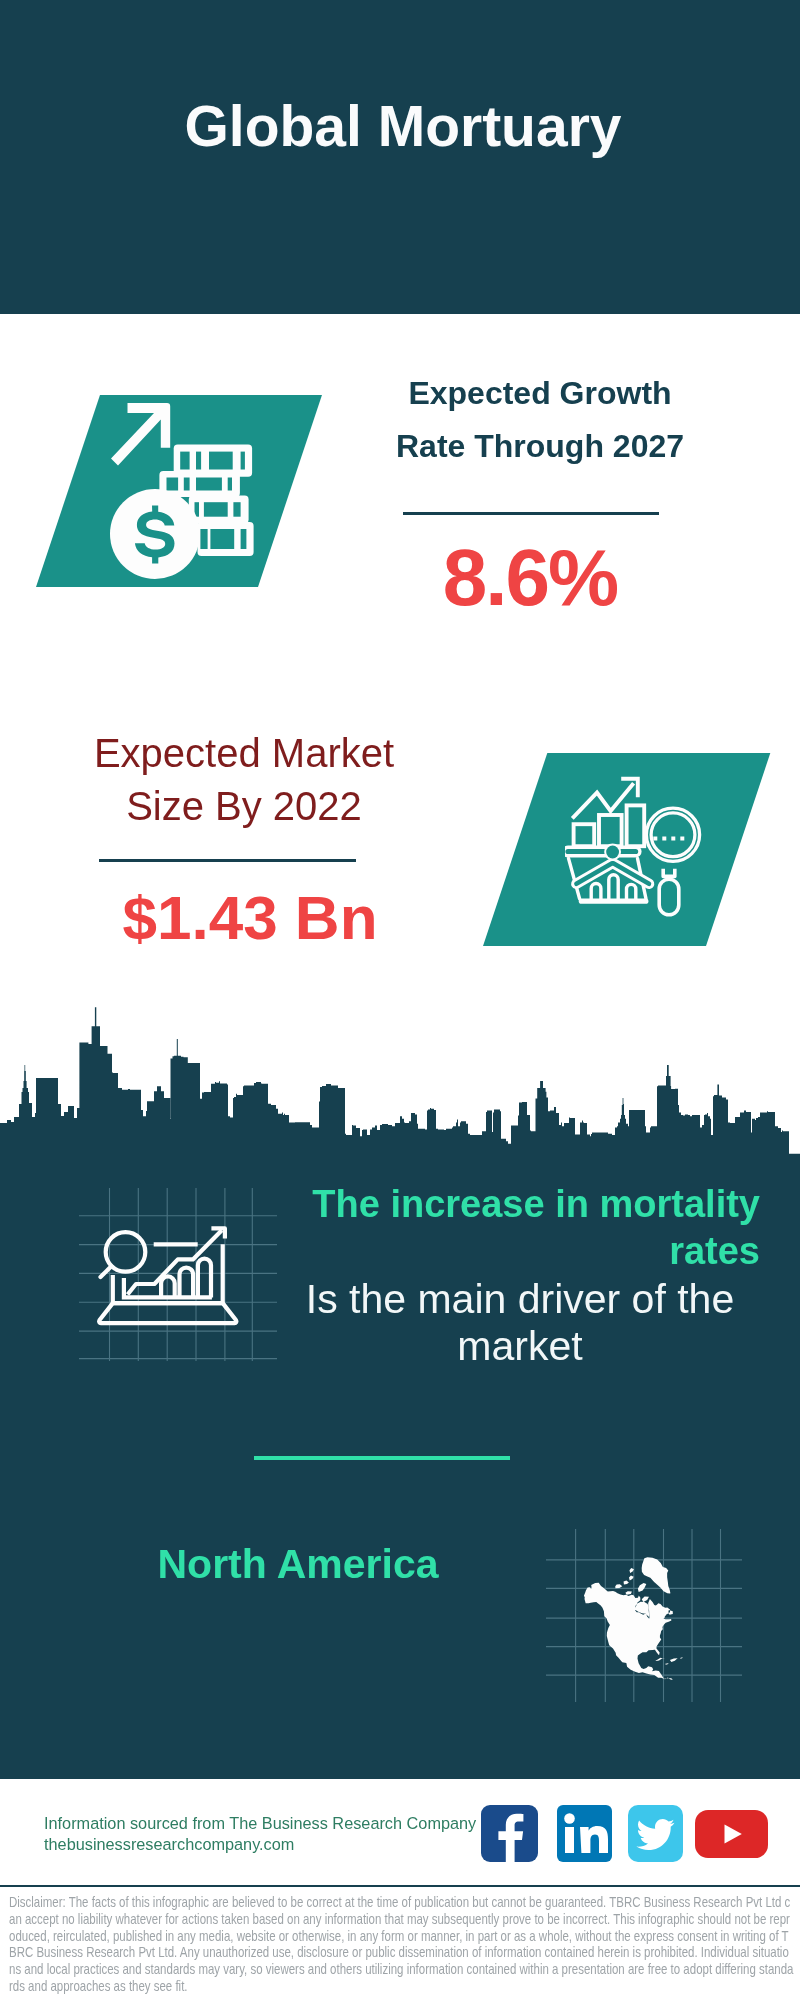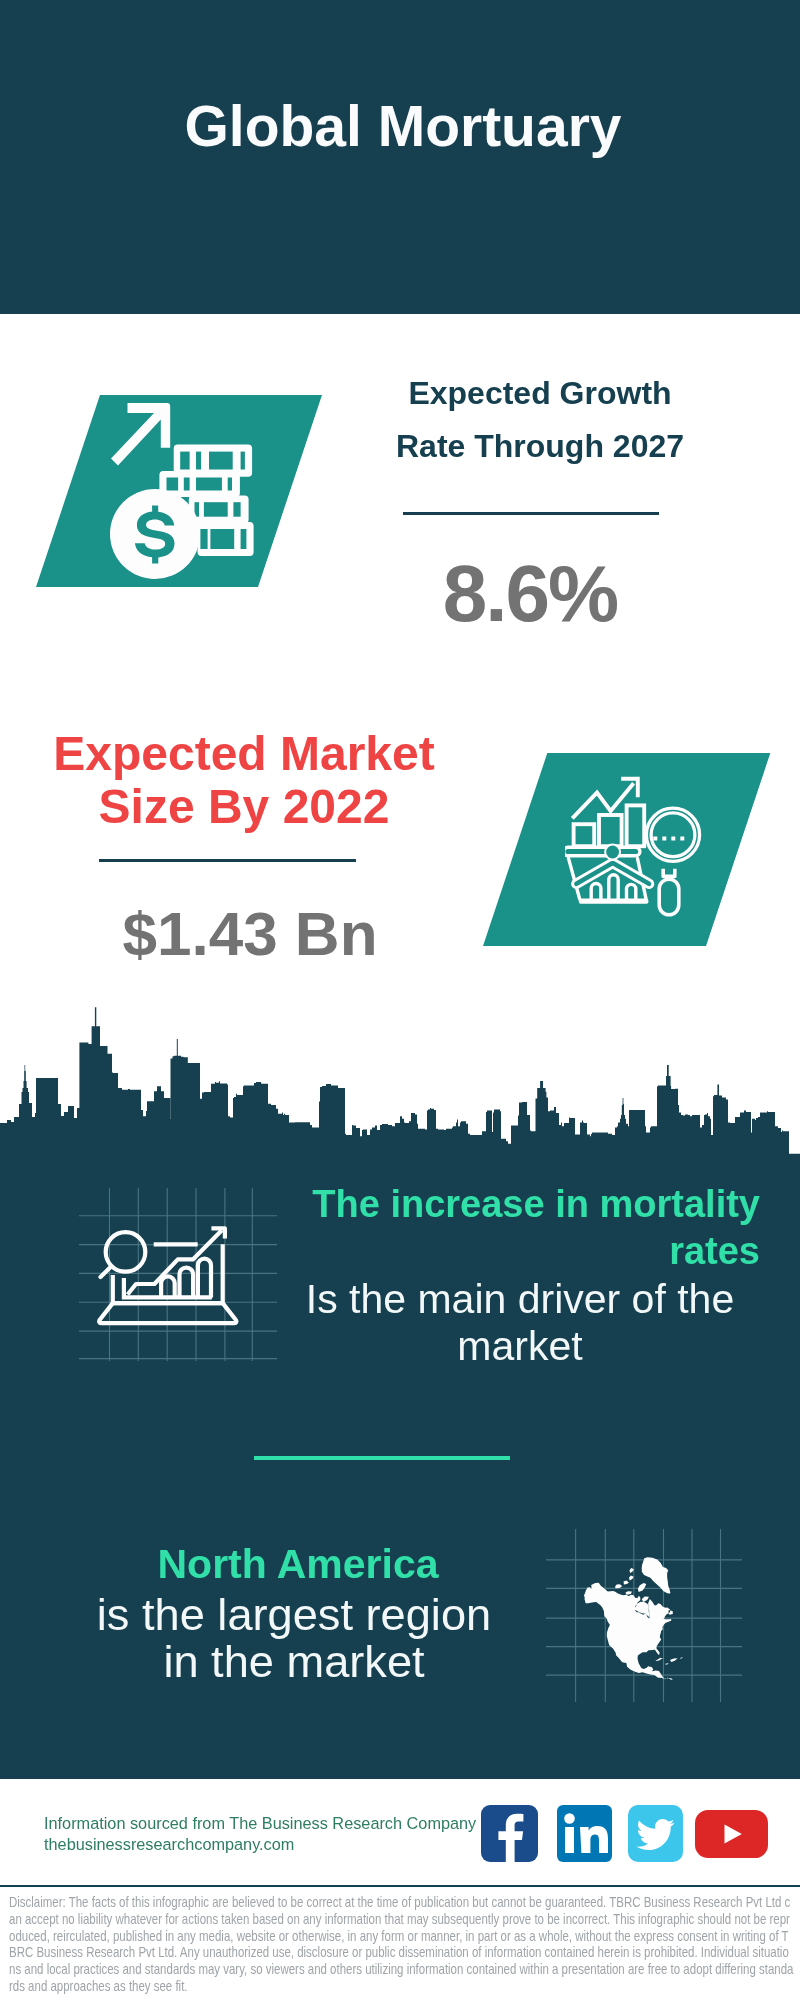--- a/index.html
+++ b/index.html
@@ -7,26 +7,26 @@
   .page{position:relative;width:800px;height:2000px;overflow:hidden;padding-left:20px;}
   .header{position:absolute;left:0;top:0;width:800px;height:314px;background:#16404f;}
   .ttl{position:absolute;left:3px;width:800px;text-align:center;color:#fafbfc;font-size:57px;line-height:63.2px;font-weight:bold;}
   .ttl1{top:95px;}
   
   .para{position:absolute;background:#1a9189;transform:skewX(-18.43deg);transform-origin:bottom left;}
   .para1{left:36px;top:395px;width:222px;height:192px;}
   .b1txt{position:absolute;left:340px;top:367px;width:400px;text-align:center;color:#16404f;font-size:32px;line-height:52.5px;font-weight:bold;}
   .rule{position:absolute;background:#16404f;height:3px;}
   .rule1{left:403px;top:511.5px;width:256px;}
-  .bignum{position:absolute;color:#737373;font-weight:bold;margin-top:16px;}
+  .bignum{position:absolute;color:#ef4444;font-weight:bold;}
   .bn1{left:330px;top:530px;width:400px;text-align:center;font-size:80px;line-height:96px;letter-spacing:-2px;}
   .icon1{position:absolute;left:110px;top:400px;width:165px;height:190px;}
   
   .para2{left:483px;top:753px;width:223px;height:193px;}
-  .b2txt{position:absolute;left:44px;top:726.5px;width:400px;text-align:center;color:#ef4444;font-size:48px;line-height:53.5px;font-weight:bold;}
+  .b2txt{position:absolute;left:44px;top:726.5px;width:400px;text-align:center;color:#7f1d1d;font-size:40px;line-height:53.5px;font-weight:normal;}
   .rule2{left:99px;top:858.5px;width:257px;}
   .bn2{left:50px;top:881px;width:400px;text-align:center;font-size:62px;line-height:74px;}
   .icon2{position:absolute;left:565px;top:775px;width:150px;height:152px;}
   .icon2 .diagW{stroke:#fdfdfd;stroke-width:10.5;stroke-linecap:round;fill:none;}
   .icon2 .diagT{stroke:#1a9189;stroke-width:4.5;stroke-linecap:round;fill:none;}
   
   .darkpanel{position:absolute;left:0;top:1160px;width:800px;height:619px;background:#16404f;}
   .skyline{position:absolute;left:0;top:1000px;width:800px;height:180px;display:block;}
   .grid2,.namap{position:absolute;left:0;top:0;width:800px;height:2000px;}
   .grid1{position:absolute;left:0;top:0;width:800px;height:2000px;}
@@ -191,21 +191,20 @@
         <line x1="546" y1="1618.1" x2="742" y2="1618.1"></line>
         <line x1="546" y1="1646.6" x2="742" y2="1646.6"></line>
         <line x1="546" y1="1675.1" x2="742" y2="1675.1"></line>
       </g>
     </svg>
   <svg class="namap" viewBox="0 0 800 2000">
       <path fill="#fdfdfd" fill-rule="evenodd" d="M587.65,1587.54 L589.98,1587.21 L591.15,1589.03 L591.54,1587.28 L591.19,1584.97 L595.23,1582.94 L598.74,1582.85 L601.01,1585.93 L603.39,1587.84 L605.34,1589.41 L607.8,1591.59 L610.44,1591.32 L613.03,1590.91 L615.29,1591.75 L617.48,1593.36 L620.43,1594.58 L623.51,1595.3 L626.02,1594.65 L628.57,1596.12 L631.64,1594.87 L633.57,1595.15 L635.29,1597.97 L637.96,1597.82 L638.83,1595.58 L640.36,1597.8 L640.26,1600.35 L638.71,1601.51 L637.46,1602.57 L636.42,1605.17 L635.27,1607.72 L635.23,1610.38 L636.7,1612.18 L638.8,1612.31 L641.18,1613.7 L643.16,1614.82 L644.72,1613.99 L646,1613.81 L647.27,1616.86 L649.17,1618.63 L649.62,1616.96 L649.18,1613.99 L649.1,1610.87 L648.56,1607.85 L648.21,1605.53 L648.19,1603.06 L648.83,1601.5 L649.85,1599.07 L652.71,1602.19 L654.27,1604.9 L655.79,1605.41 L657.13,1604.47 L658.37,1603.36 L660.49,1604 L662.86,1606.69 L665.45,1607.82 L667.34,1607.58 L669.25,1609.02 L670.02,1609.41 L669.97,1612.01 L668.7,1613.59 L666.84,1614.11 L664.84,1616.45 L664.49,1617.92 L663.3,1618.8 L665.68,1619.27 L669,1619.21 L671.11,1618.88 L671.36,1620.38 L668.64,1621.82 L665.69,1622.78 L664.95,1623.6 L663.47,1625.35 L662.47,1627.01 L662.79,1629.2 L661.15,1630.92 L660.77,1633.04 L659.92,1635.62 L659.94,1637.42 L661.24,1639.4 L658.27,1643.68 L656.55,1646.43 L656.46,1648.4 L659.65,1652.61 L659.03,1655.22 L657.07,1653.04 L654.91,1649.86 L652.37,1650.05 L648.55,1650.14 L646.39,1652.17 L642.57,1652.21 L640.22,1653.7 L637.85,1655.42 L637.49,1658.39 L638.64,1663.15 L641.3,1668.11 L643.58,1669.04 L646.33,1668.02 L648.22,1666.34 L652,1667.16 L653.16,1669.24 L652.09,1671.33 L655.7,1670.57 L658.87,1671.09 L661.29,1674.48 L664.02,1678.69 L668.06,1678.37 L671.35,1678.19 L672.77,1679.95 L669.97,1679.14 L667.83,1677.6 L665,1679.25 L661.33,1677.74 L658.1,1677.7 L654.35,1674.98 L650.4,1674.48 L646.45,1673.56 L642.53,1672.24 L638.91,1672.95 L635.13,1671.74 L630.68,1669.7 L627.07,1666.78 L626.35,1663.07 L622.29,1662.28 L621,1660.77 L618.51,1657.72 L616.08,1655.36 L615.67,1652.71 L613,1648.54 L609.23,1645.14 L608.09,1641.34 L606.78,1636.02 L606.94,1632.41 L608.33,1627.99 L609.9,1624.9 L607.68,1621.49 L606.55,1618.22 L604.32,1616.13 L603.9,1611.34 L602.46,1607.7 L600.73,1605.46 L598.1,1603.6 L596.29,1601.96 L593.52,1602.36 L590.7,1602.64 L588.55,1603.19 L585.64,1603.25 L585.04,1601.09 L584.53,1598.92 L584.73,1597.2 L583.9,1595.67 L585.13,1592.69 L585.97,1590.34 L587.65,1587.54 Z M670.41,1593.13 L669.71,1589.65 L668.29,1586.01 L667.84,1581.97 L667.16,1577.18 L667.14,1573.06 L668.27,1570.57 L666.14,1568.01 L662.89,1567.03 L660.74,1563.1 L657.23,1559.48 L652.43,1557.76 L647.43,1557.35 L644.36,1558.22 L643.3,1561.37 L642.18,1564.47 L641.69,1567.97 L641.86,1571.85 L644.07,1574.98 L646.83,1576.27 L650.31,1577.85 L654.16,1581.98 L657.55,1585 L660.54,1587.68 L663.56,1591.16 L667.34,1593.14 L669.83,1593.39 Z M615.42,1588.14 L619.4,1587.88 L622.27,1586.3 L619.86,1584.17 L616.66,1584.62 L615.25,1586.24 Z M623.93,1584.5 L626.97,1583.94 L628.89,1582.49 L626.42,1580.62 L623.56,1581.57 Z M629.69,1580.45 L632.31,1579.1 L633.7,1576.76 L630.91,1575.52 L628.97,1577.43 Z M630.17,1572.97 L632.62,1571.43 L633.99,1569.21 L631.26,1568.1 L629.47,1570.29 Z M638.67,1592.11 L642.61,1590.48 L644.71,1587.51 L646.3,1583.93 L643.59,1583.06 L639.84,1585.32 L637.86,1588.67 Z M626.64,1594.82 L630.92,1593.9 L631.89,1591.52 L627.75,1591.3 L625.41,1592.74 Z M643.26,1602.08 L647.16,1600.05 L648.97,1596.8 L644.57,1596.62 L641.75,1599.14 Z M668.85,1610.12 L672.76,1611.15 L672.85,1614.01 L669.42,1614.86 L668.39,1612.09 Z M655.26,1661.08 L660.48,1657.86 L665.15,1659.07 L662.13,1658.61 L659.07,1660.41 L656.36,1660.96 Z M669.89,1659.97 L673.84,1658.47 L677.64,1658.37 L674.79,1660.85 L671.38,1661.99 Z M680.16,1658.08 L682.44,1657.2 L682.5,1658.01 L680.67,1658.85 Z M665.31,1663.74 L668.31,1663.23 L668.28,1664.04 L665.76,1664.7 Z M635.15,1609.77 L638.29,1611.78 L641.94,1613.24 L645.55,1613.78 L649.27,1617.37 L648.91,1612.51 L648.44,1607.73 L647.73,1604.04 L644.4,1602.1 L640.59,1601.76 L637.25,1603.42 L635.43,1606.11 Z"></path>
     </svg>
   <div class="nablock">
     <span class="hl">North America</span>
-    <span class="sub">is the largest region in the market</span>
   </div>
   <div class="footer">
     <div class="srcline">
       <span>Information sourced from The Business Research Company</span>
       <span>thebusinessresearchcompany.com</span>
     </div>
     <div class="socials">
       <a class="sico fbico">
         <svg viewBox="0 0 57 57">
             <path d="M33.6 57V34.9h7.4l1.1-8.6h-8.5v-5.5c0-2.5.7-4.2 4.3-4.2h4.5V9c-.8-.1-3.5-.3-6.6-.3-6.5 0-11 4-11 11.3v6.3h-7.4v8.6h7.4V57z" fill="#fff"></path>

